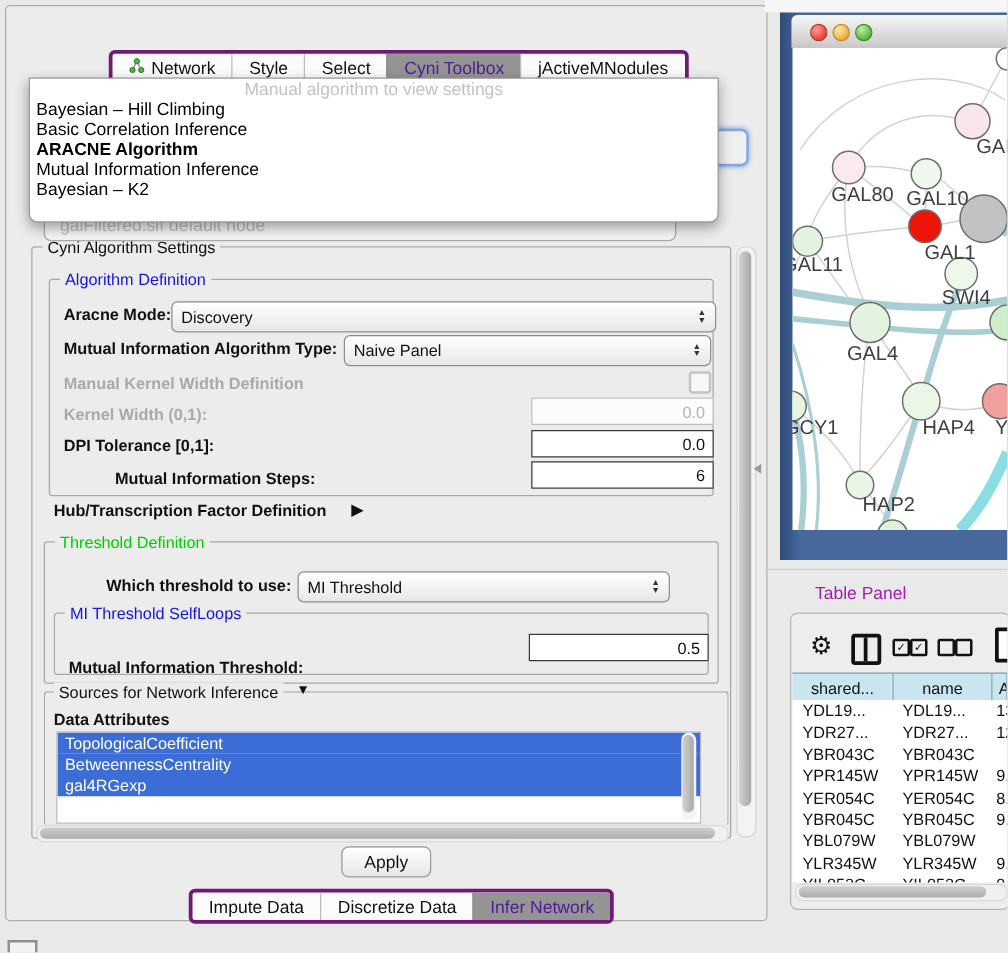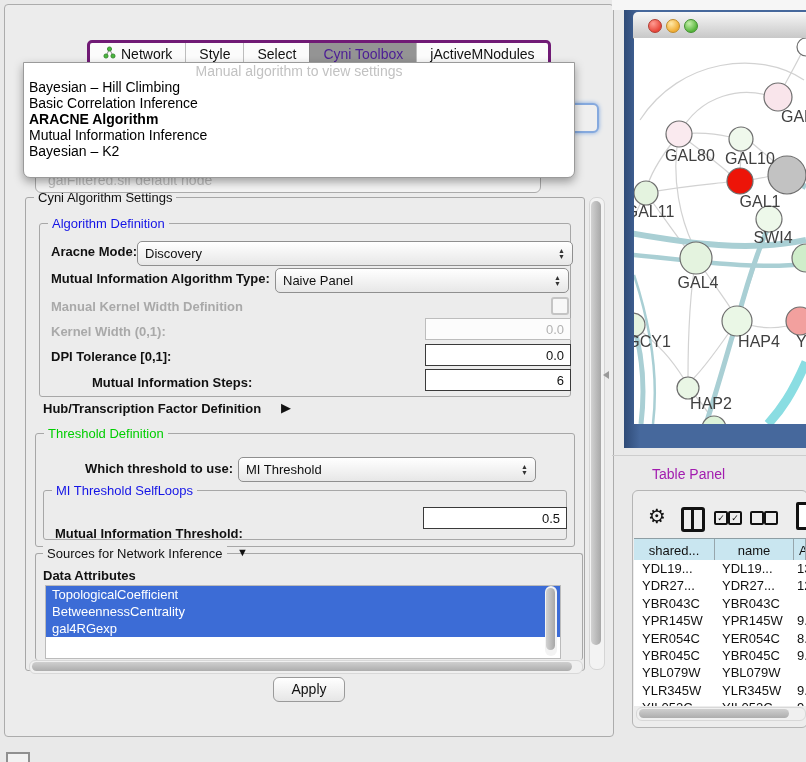--- a/index.html
+++ b/index.html
@@ -218,20 +218,31 @@
     </div>
     <div class="sb-track-v" style="left:540px;top:581px;width:12px;height:70px;border:none;">
       <div class="sb-thumb-v" style="left:1px;top:2px;width:9px;height:62px;"></div>
     </div>
     <div class="sb-track-h" style="left:24px;top:655px;width:552px;height:12px;">
       <div class="sb-thumb-h" style="left:2px;top:1px;width:540px;height:9px;"></div>
     </div>
 
     <div id="apply-btn" class="abs">Apply</div>
 
+    <div id="bottom-tabs" class="tabbar abs">
+      <div class="seg">
+        <span>Impute Data</span>
+      </div>
+      <div class="seg">
+        <span>Discretize Data</span>
+      </div>
+      <div class="seg sel">
+        <span>Infer Network</span>
+      </div>
+    </div>
   </div>
 
   <div id="bottom-icon" class="abs"></div>
   <div id="divider-arrow" class="abs"></div>
 
   <div id="tp-strip" class="abs"></div>
 
   <div id="net-window" class="abs">
     <div id="net-titlebar" class="abs">
       <span id="tl-red" class="tl"></span>

